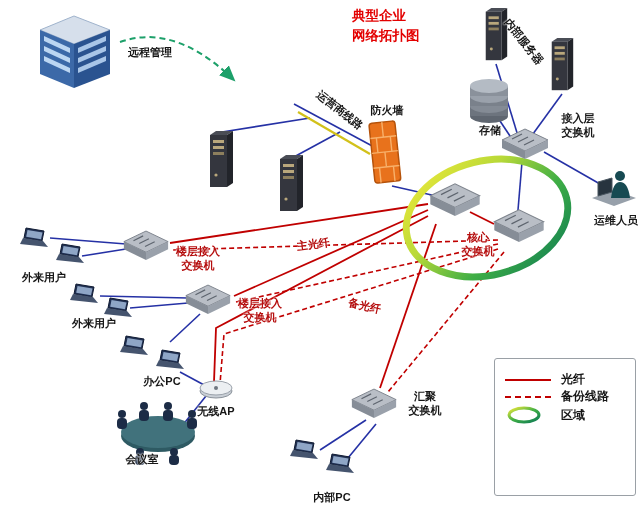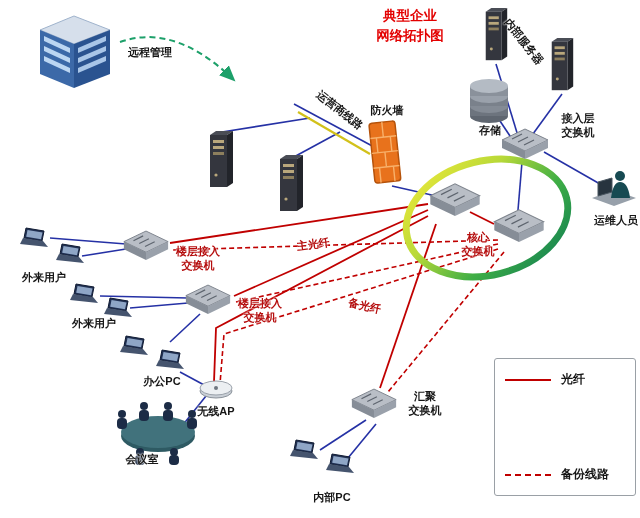--- a/index.html
+++ b/index.html
@@ -7,27 +7,27 @@
   #stage { position:relative; width:640px; height:518px; background:#ffffff; overflow:hidden; }
   #wires { position:absolute; left:0; top:0; }
   .node { position:absolute; }
   .lbl {
     position:absolute; font-weight:bold; font-size:11px; color:#161616;
     white-space:pre-line; line-height:1.25; text-align:center;
     text-shadow:0 0 2px #fff, 0 0 2px #fff;
   }
   .lbl.red { color:#b50e0e; }
   #title {
-    position:absolute; left:352px; top:6px; width:116px; text-align:center;
+    position:absolute; left:352px; top:6px; width:116px; 
     font-weight:bold; font-size:13.5px; color:#e30000; white-space:pre-line; line-height:1.5;
   }
   .legend {
     position:absolute; left:494px; top:358px; width:142px; height:138px;
     background:#ffffff; border:1px solid #9aa0a6; border-radius:3px;
-    padding:12px 10px; display:flex; flex-direction:column; justify-content:space-between;
+    padding:12px 10px; display:flex; flex-direction:column; justify-content:flex-start;
     z-index:5;
   }
   .lrow { display:flex; align-items:center; gap:10px; }
   .lsample { width:46px; flex:0 0 46px; display:flex; align-items:center; }
   .lline { width:46px; height:0; border-top:2px solid #c00000; }
   .lline.dashed { border-top-style:dashed; }
   .lline.blue { border-top-color:#2531a5; }
   .llabel { font-size:12px; font-weight:bold; color:#161616; }
 </style>
 </head>
@@ -338,15 +338,30 @@
           <span class="lline"></span>
         </span>
       <span class="llabel">光纤</span>
     </div>
     <div class="lrow">
       <span class="lsample">
           <span class="lline dashed"></span>
         </span>
       <span class="llabel">备份线路</span>
     </div>
+    <div class="lrow">
+      <span class="lsample">
+        <svg width="38" height="20" viewBox="0 0 38 20">
+          <defs>
+            <linearGradient id="rg2" x1="0" y1="0" x2="1" y2="1">
+              <stop offset="0" stop-color="#f2ea3a"></stop>
+              <stop offset="0.5" stop-color="#3fae45"></stop>
+              <stop offset="1" stop-color="#0d7a55"></stop>
+            </linearGradient>
+          </defs>
+          <ellipse cx="19" cy="10" rx="15" ry="7" fill="none" stroke="url(#rg2)" stroke-width="3"></ellipse>
+        </svg>
+      </span>
+      <span class="llabel">区域</span>
+    </div>
   </div>
 
 </div>
 
 </body></html>

